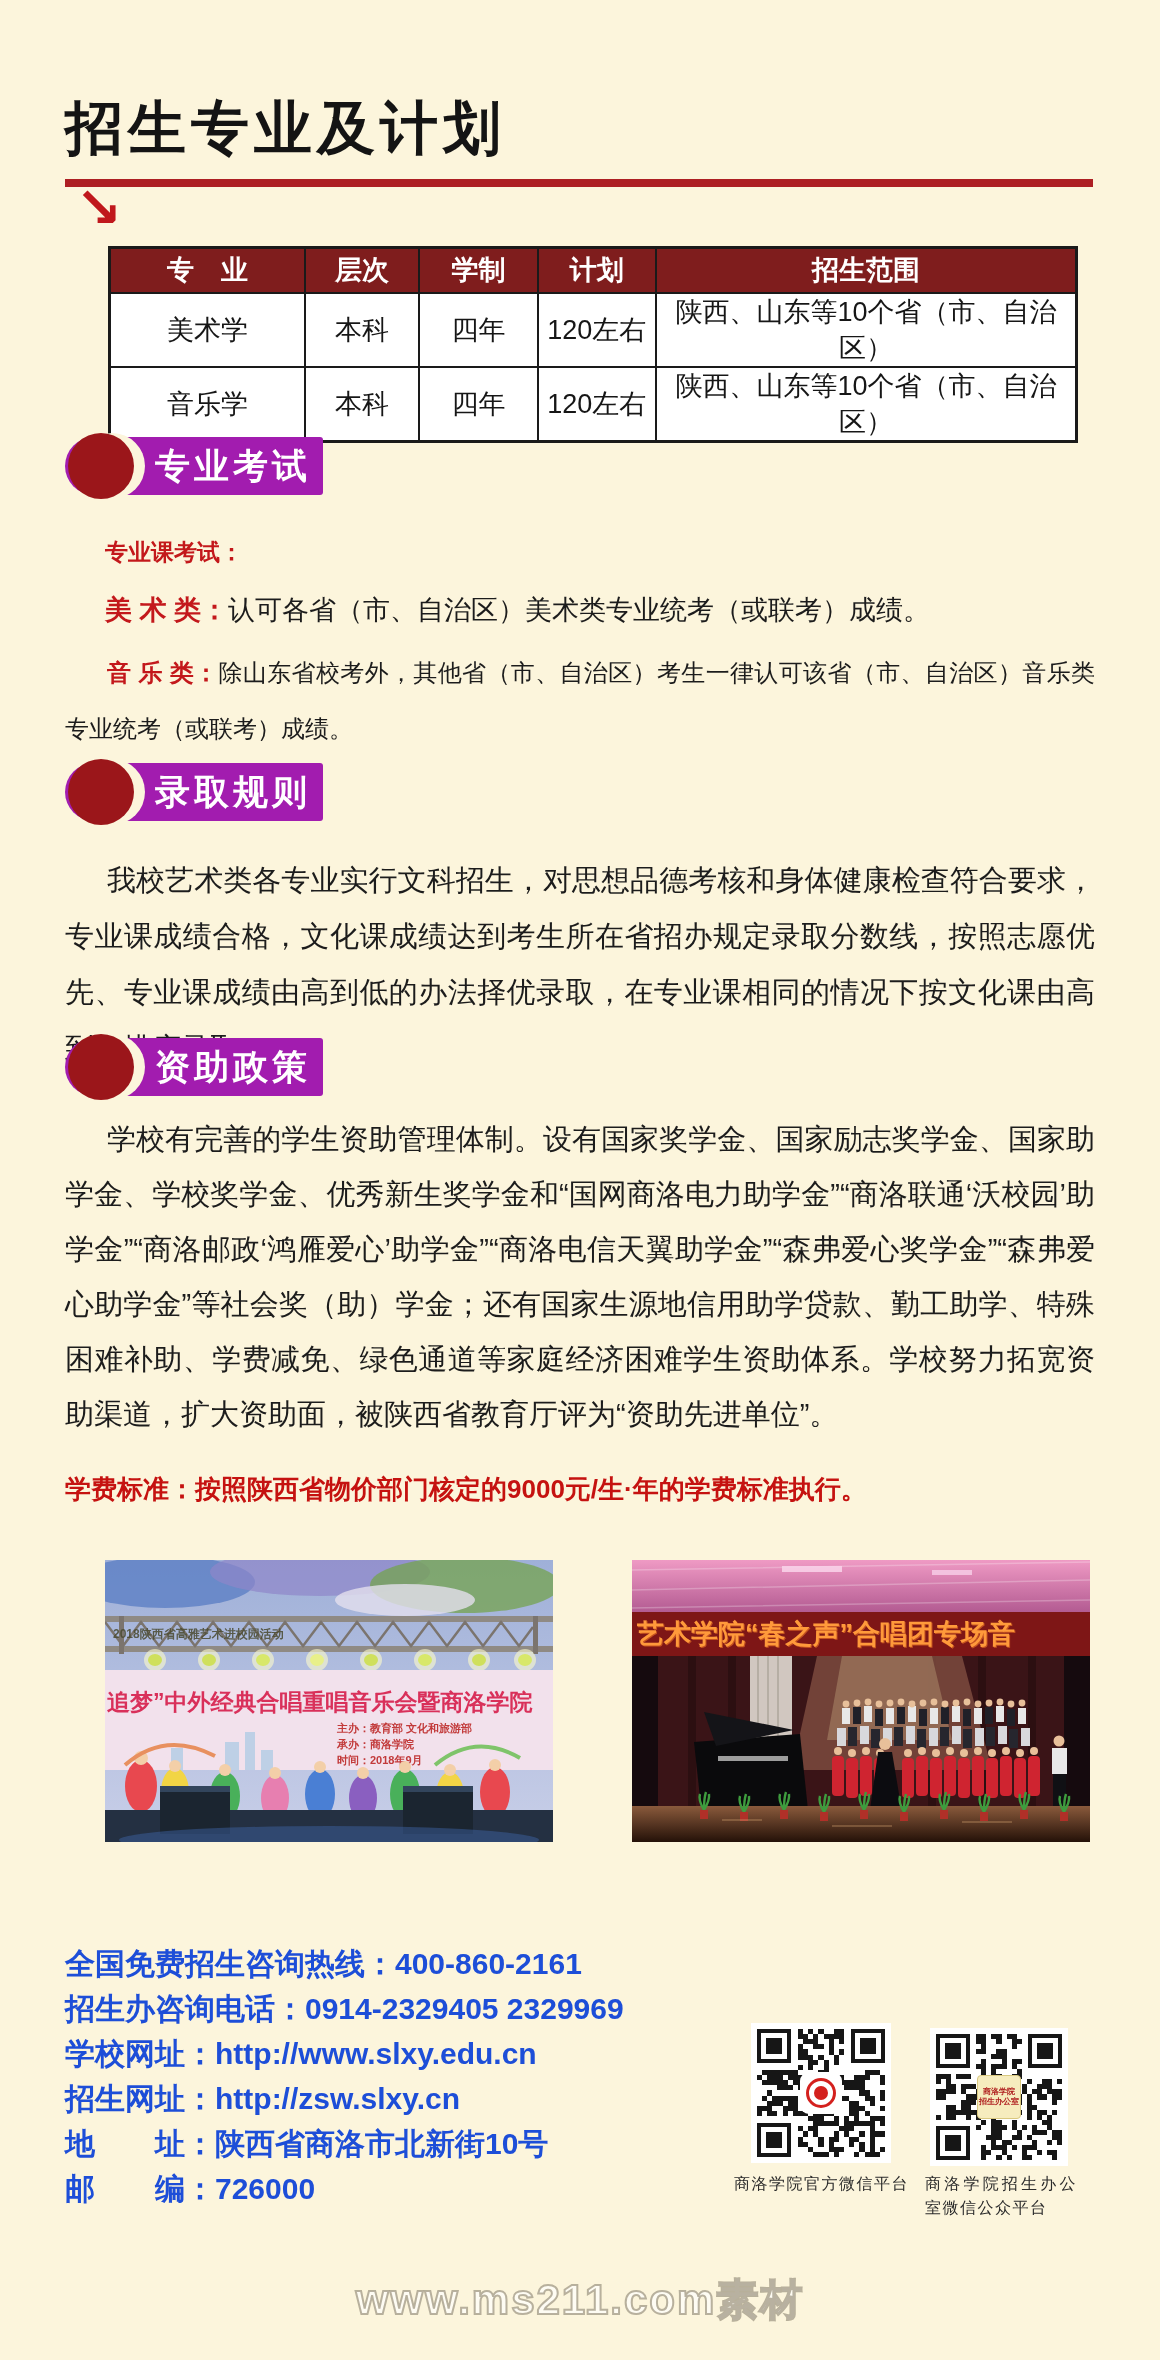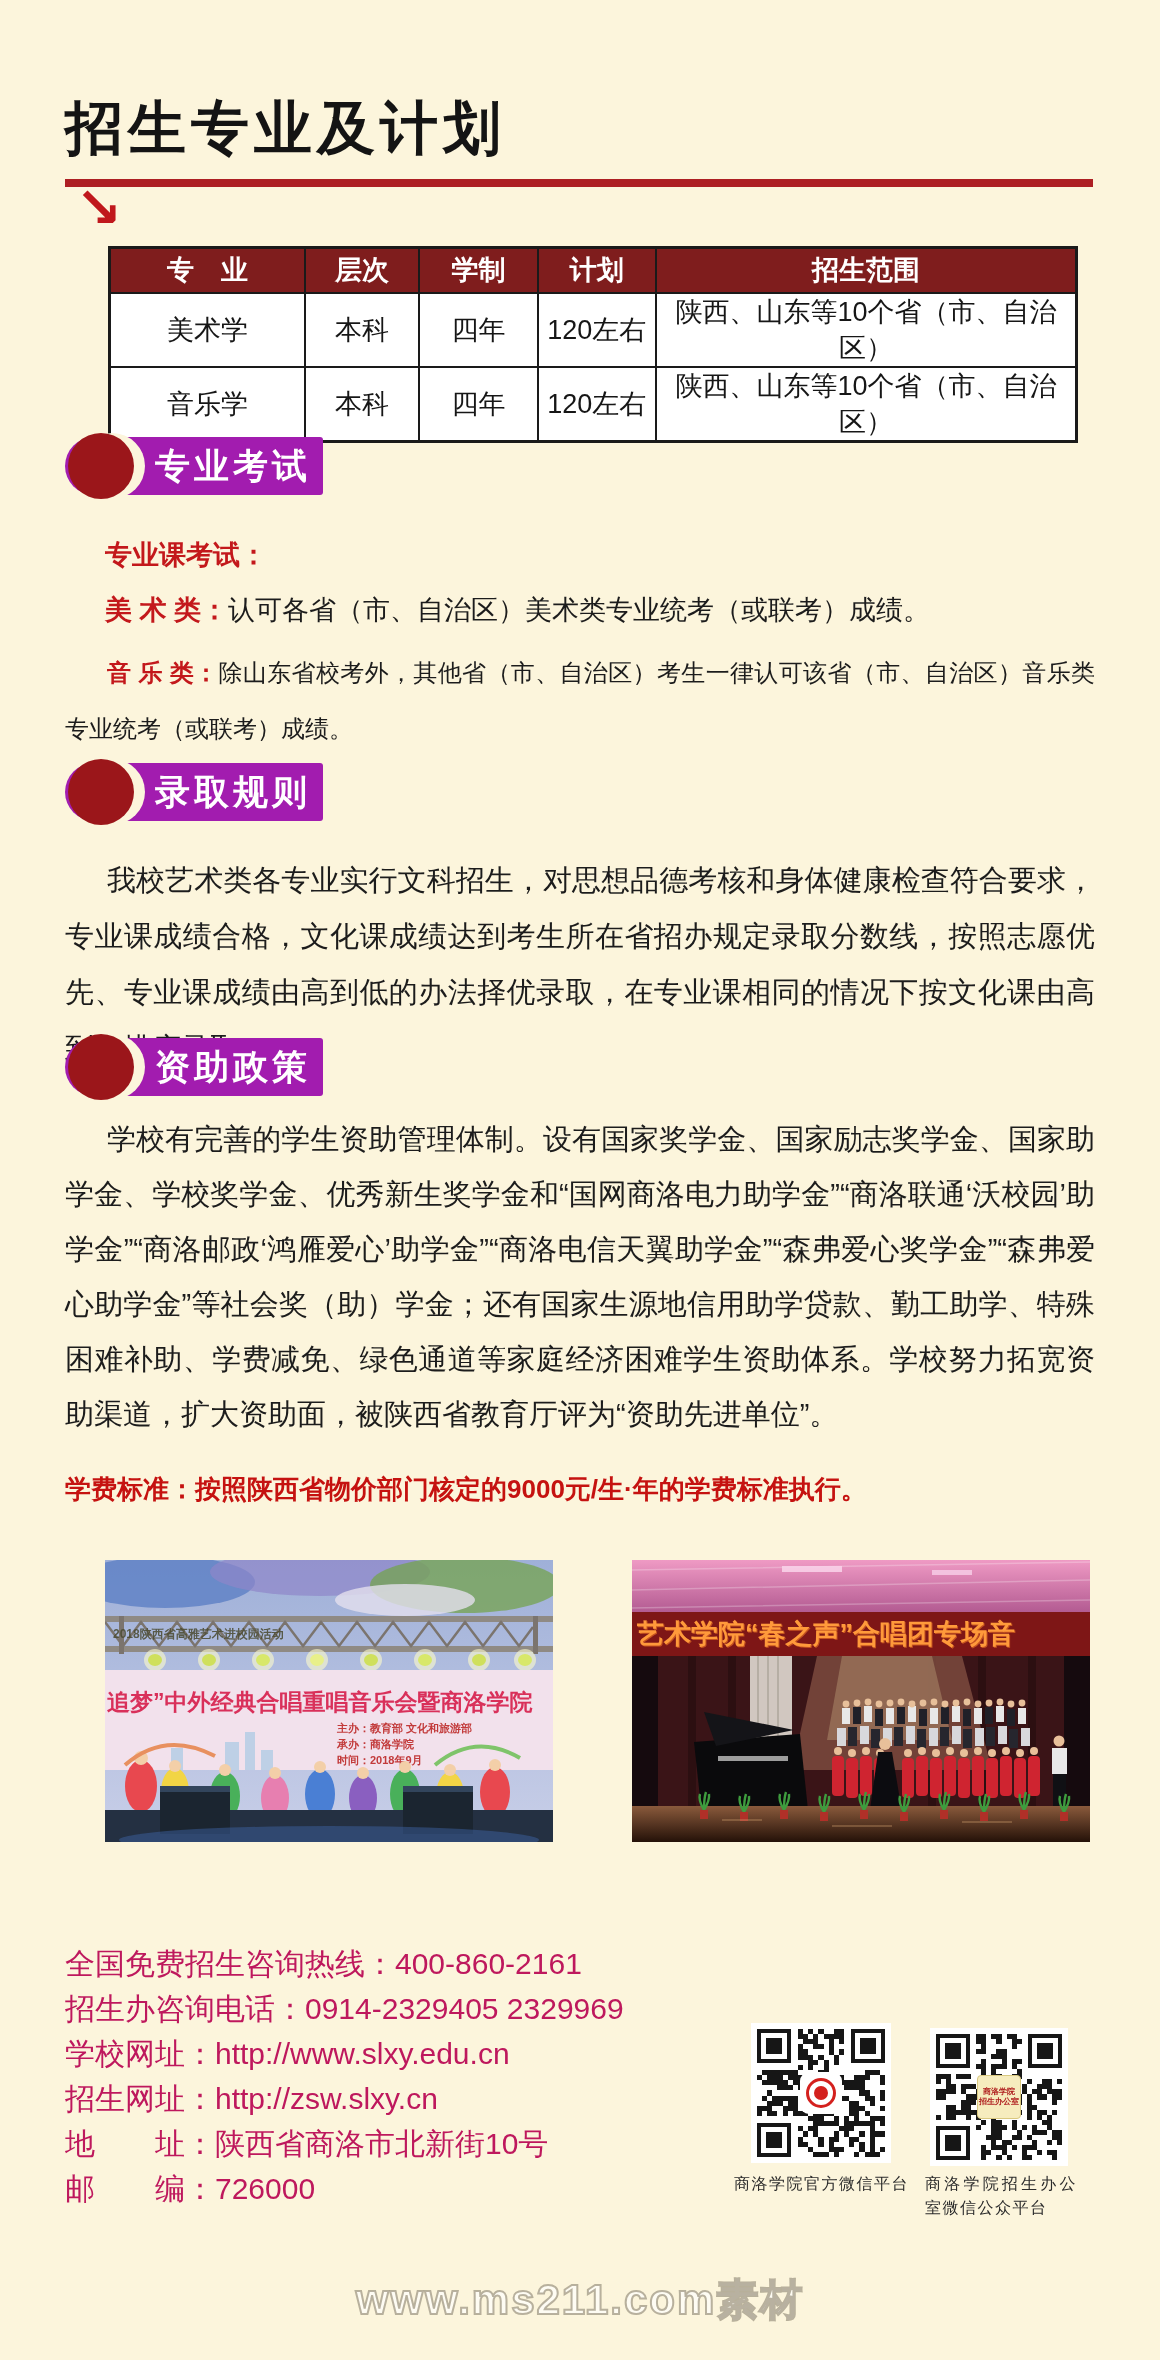--- a/index.html
+++ b/index.html
@@ -28,36 +28,36 @@
            border-radius:29px 3px 3px 29px; }
   .badge-crescent { position:absolute; left:14px; top:-4px; width:66px; height:66px;
                     border-radius:50%; background:#FCF5DC; }
   .badge-circle { position:absolute; left:3px; top:-4px; width:66px; height:66px;
                   border-radius:50%; background:#9B161A; }
   .badge-label { position:absolute; left:90px; top:0; line-height:58px; color:#fff;
                  font-size:35px; font-weight:bold; letter-spacing:4px; white-space:nowrap; }
 
   
   .red-label { color:#C3181B; font-weight:bold; }
-  .sub-heading { position:absolute; left:105px; font-size:27px; }
+  .sub-heading { position:absolute; left:105px; font-size:23px; }
   .line-text { position:absolute; left:105px; font-size:27px; color:#1c1c1c; white-space:nowrap; }
   .para { position:absolute; left:65px; width:1030px; font-size:29px; line-height:56px;
           color:#1c1c1c; text-align:justify; text-indent:42px; }
   .tuition { position:absolute; left:65px; top:1472px; width:1040px; font-size:26px;
              font-weight:bold; color:#C51210; white-space:nowrap; }
 
   
   .photo { position:absolute; top:1560px; height:348px; overflow:hidden; }
   .photo svg { display:block; }
   .photo-left { left:105px; width:448px; }
   .photo-right { left:632px; width:458px; }
 
   
   .contact { position:absolute; left:65px; top:1948px; }
-  .contact-line { font-size:30px; font-weight:normal; color:#be185d; line-height:32px;
+  .contact-line { font-size:30px; font-weight:bold; color:#1d4ed8; line-height:32px;
                   margin-bottom:13px; white-space:nowrap; }
 
   
   .qr { position:absolute; background:#fff; padding:6px; }
   .qr-left { left:751px; top:2023px; width:140px; height:140px; }
   .qr-right { left:930px; top:2028px; width:138px; height:138px; }
   .qr-grid { position:relative; width:100%; height:100%;
              display:grid; grid-template-columns:repeat(25,1fr); grid-auto-rows:1fr; }
   .qr-grid i { display:block; }
   .qr-grid i.on { background:#161616; }

